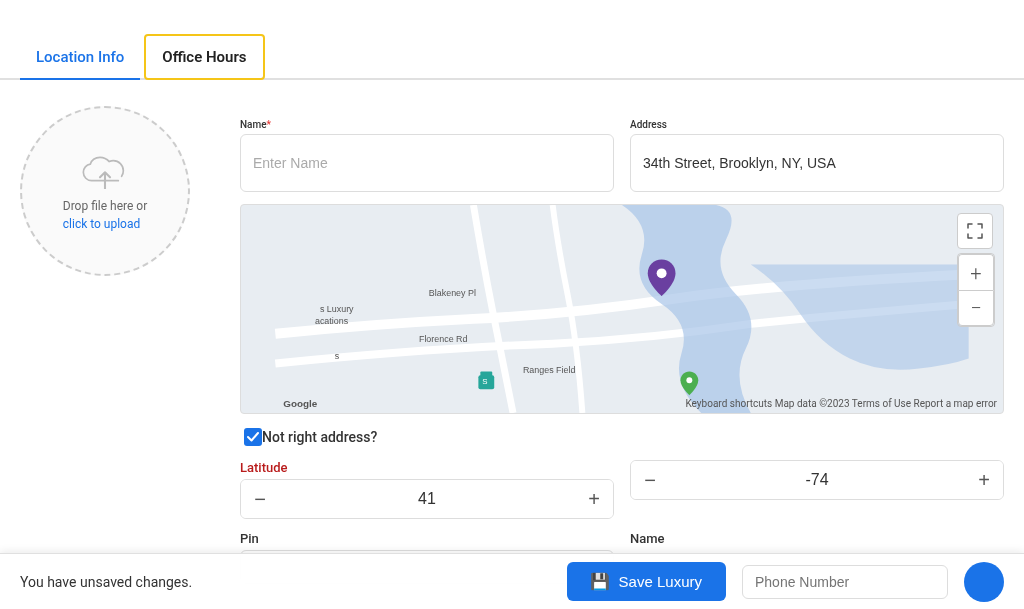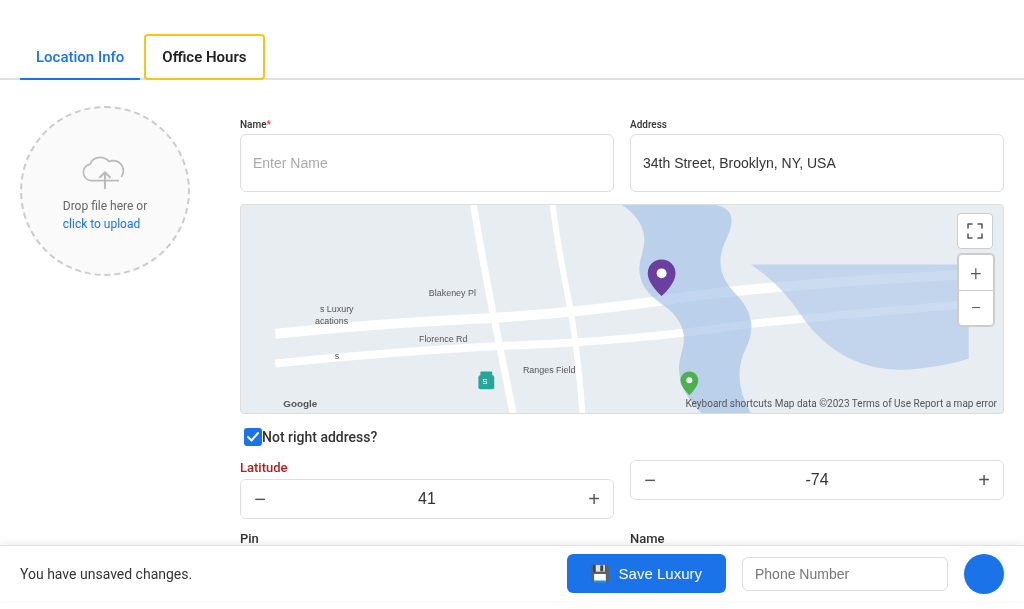--- a/index.html
+++ b/index.html
@@ -329,21 +329,21 @@
 
     .pin-label, .phone-label {
       font-size: 13px;
       color: #333;
       font-weight: 500;
     }
 
     
     .notification-bar {
       position: absolute;
-      bottom: 8px;
+      bottom: 0;
       left: 0;
       right: 0;
       height: 56px;
       background: rgba(255,255,255,0.97);
       border-top: 1px solid #e0e0e0;
       display: flex;
       align-items: center;
       padding: 0 20px;
       gap: 16px;
       z-index: 100;

